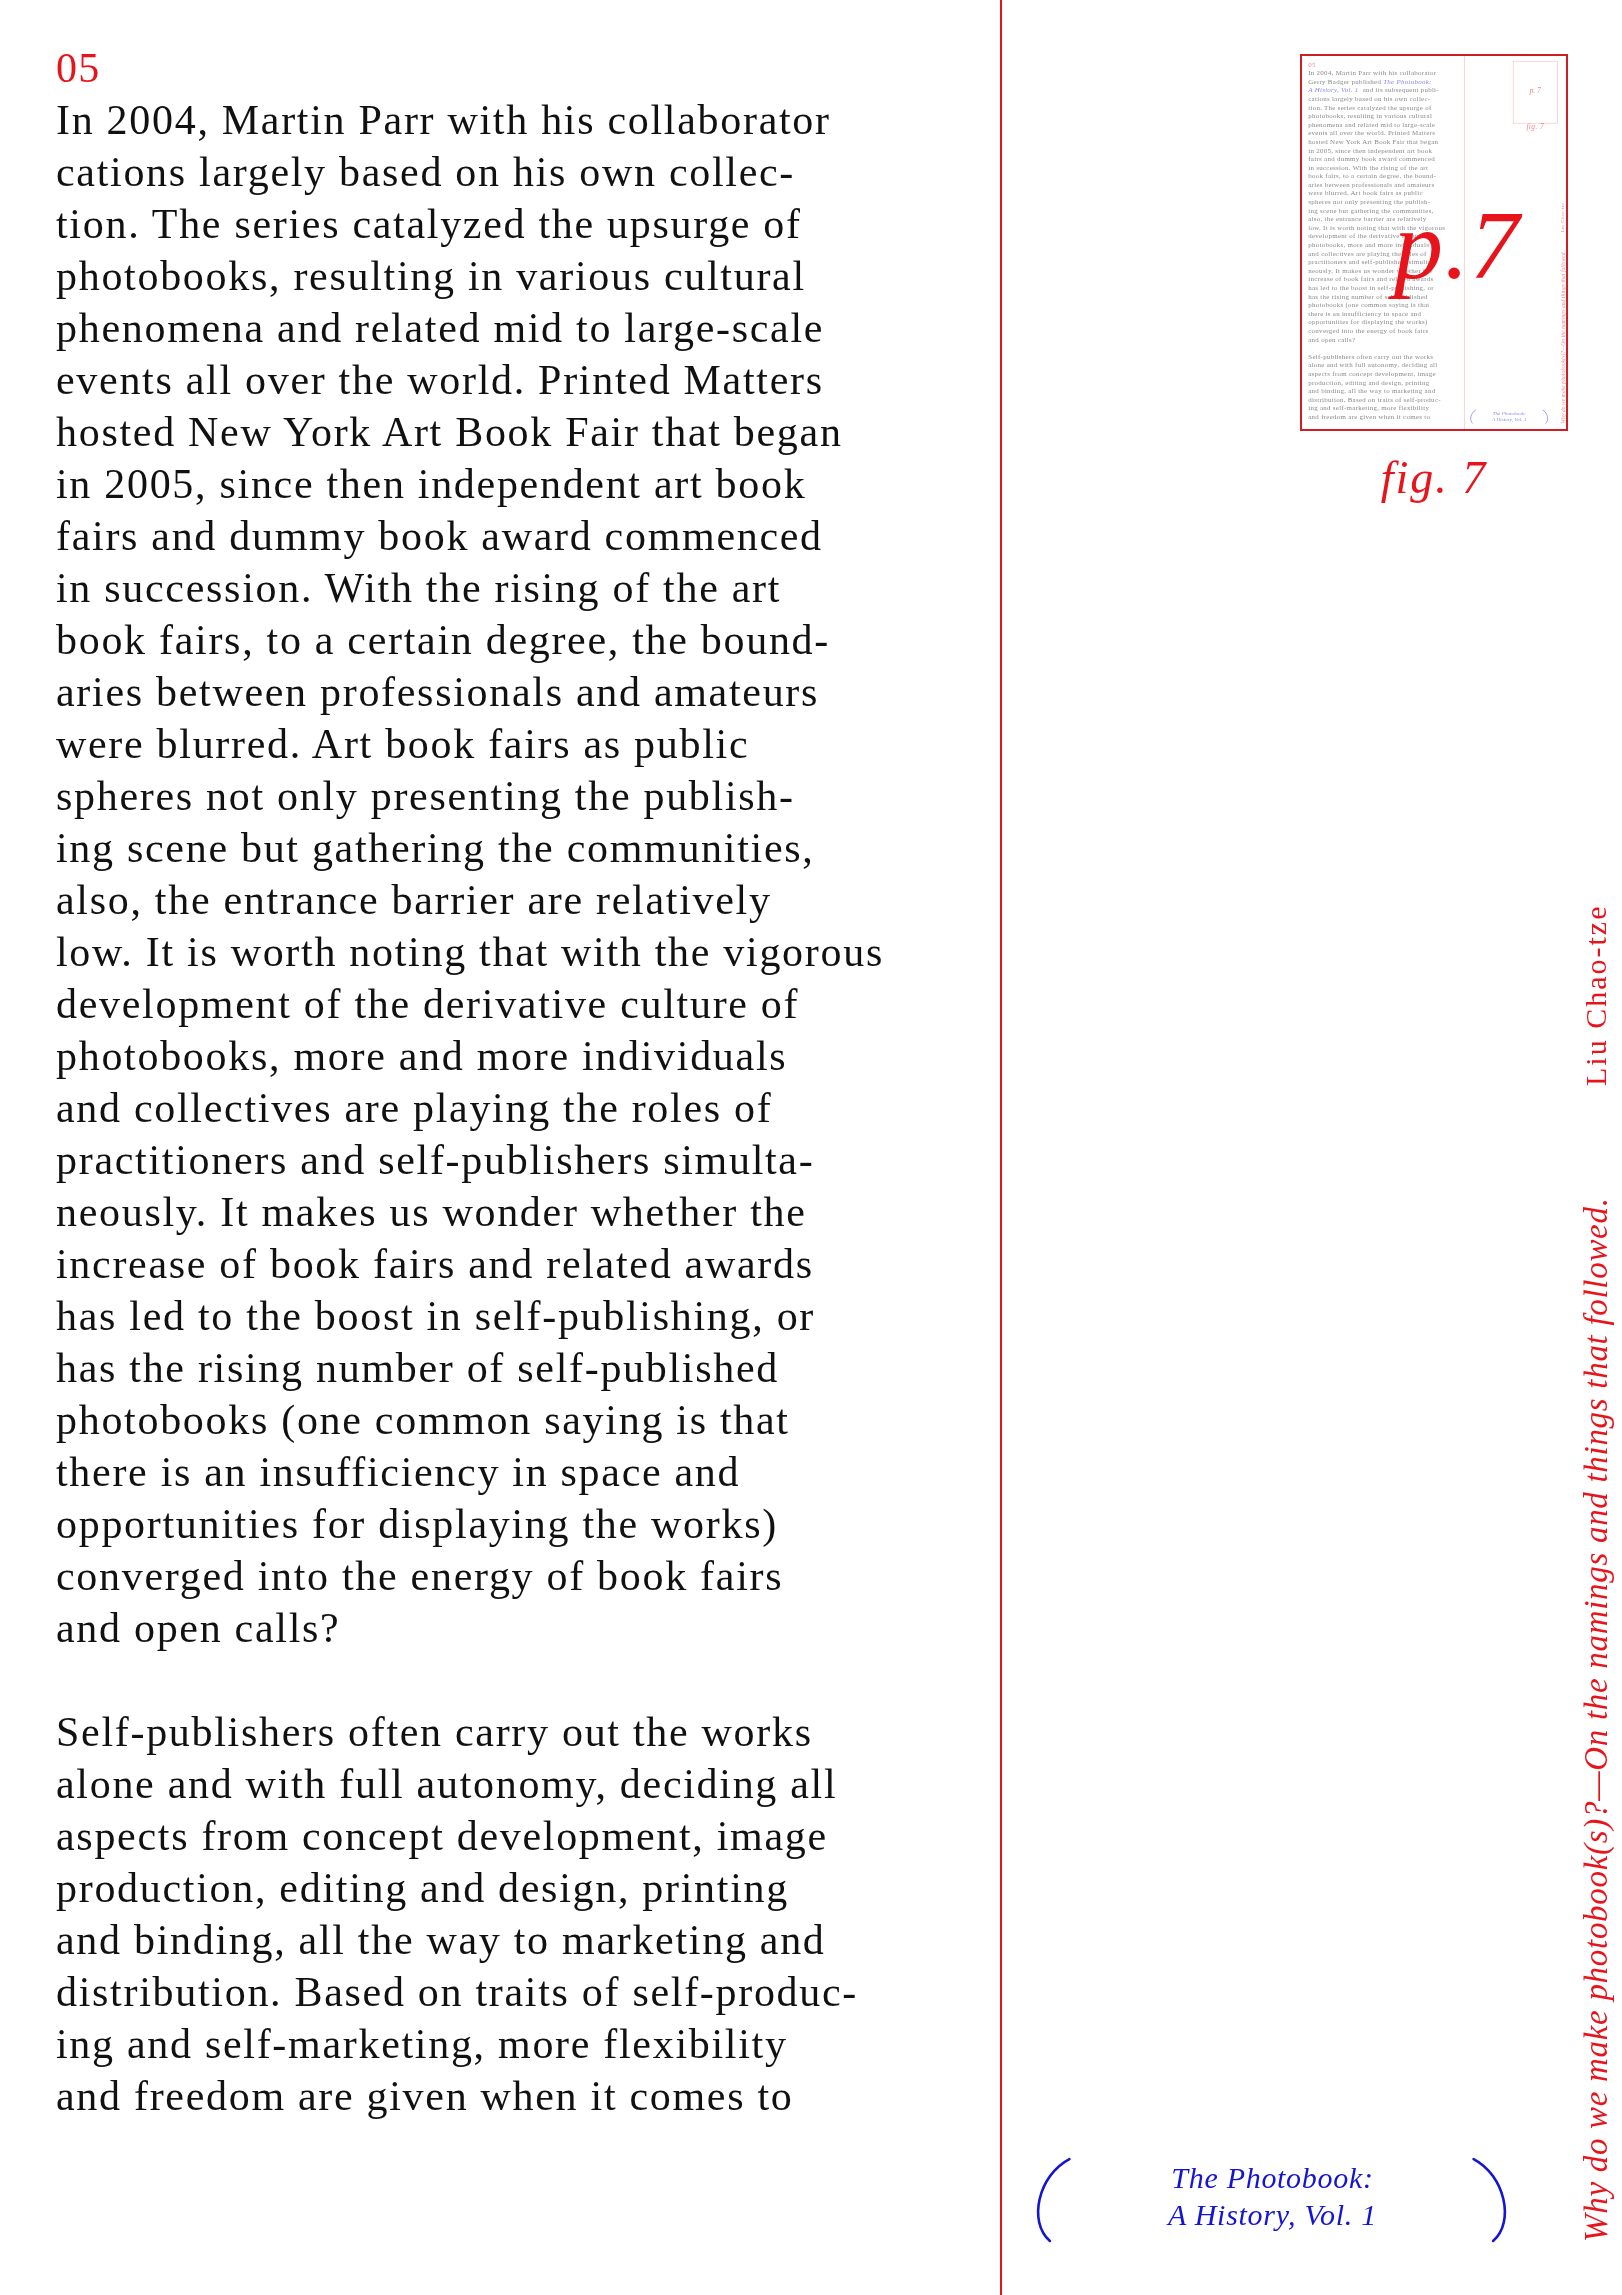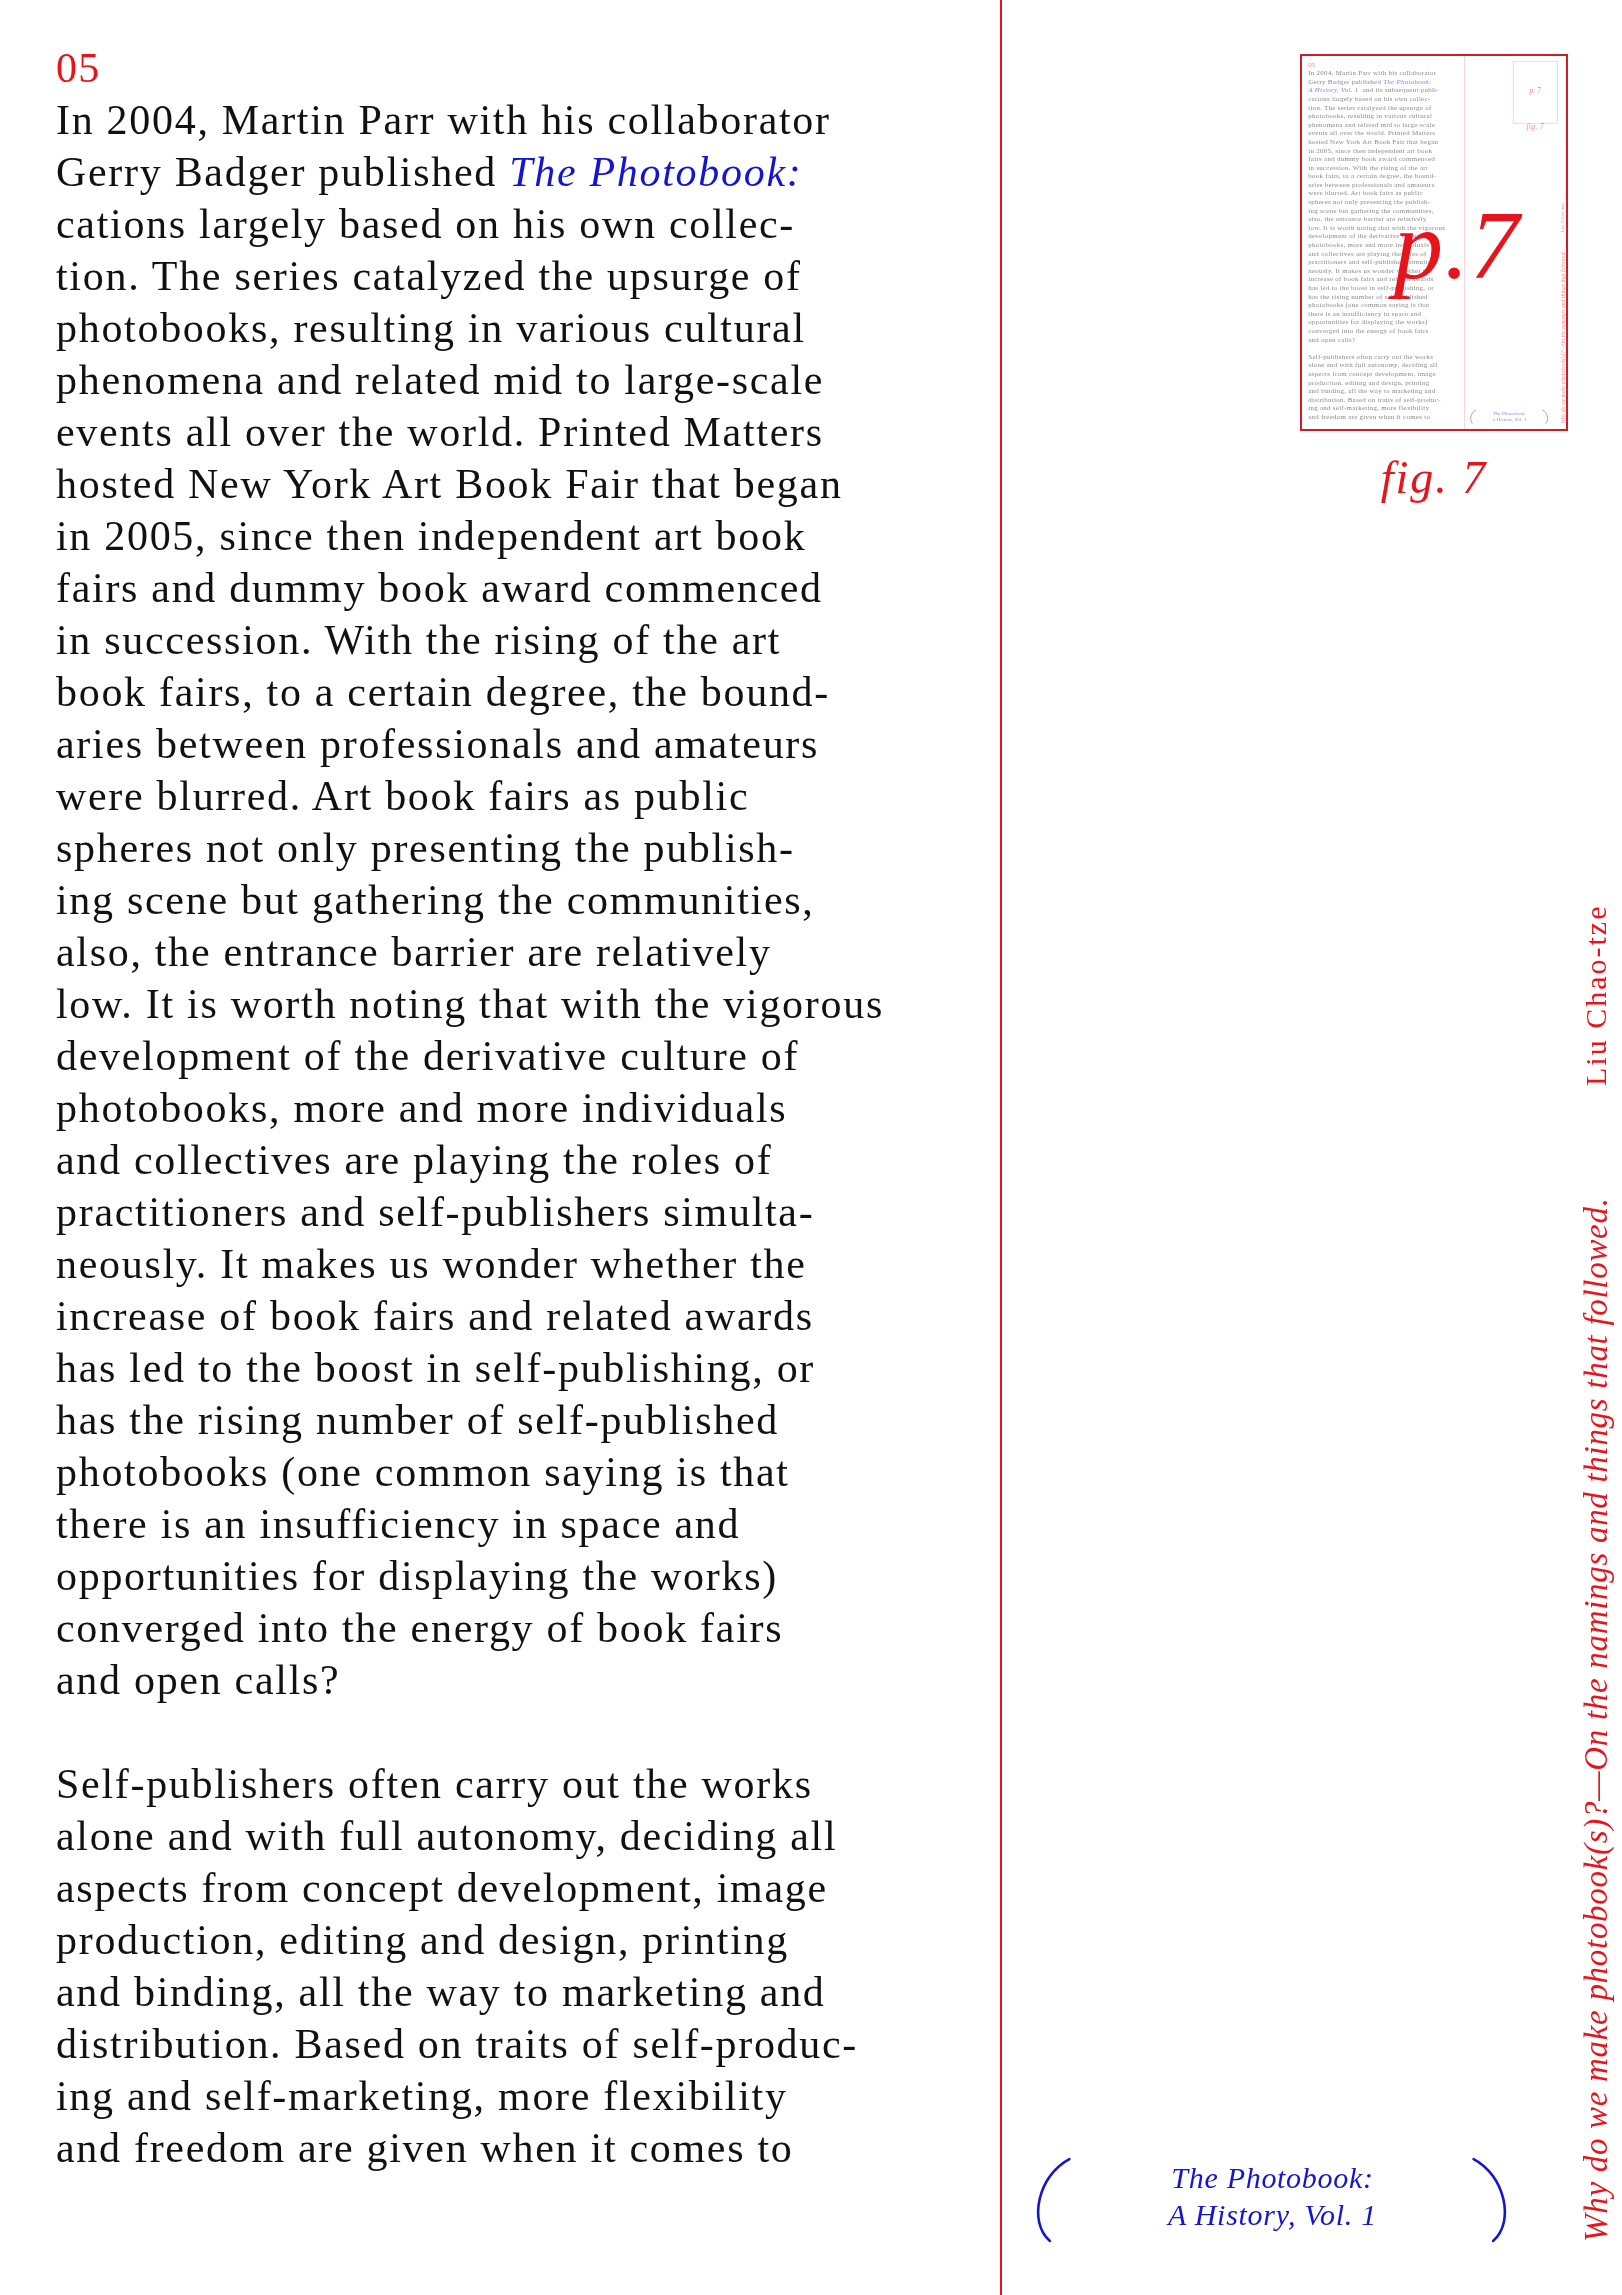--- a/index.html
+++ b/index.html
@@ -107,21 +107,20 @@
 </style>
 </head>
 <body>
 
 <div class="page">
 
   <div class="chapter-num">05</div>
 
   <div class="body-text" id="body-text">
       <div class="line"><span style="white-space: pre;">In 2004, Martin Parr with his collaborator</span></div>
-      <div class="line"><span style="white-space: pre;">Gerry Badger published </span><span class="em-blue" style="white-space: pre;">The Photobook:</span></div>
       <div class="line"><span style="white-space: pre;">cations largely based on his own collec-</span></div>
       <div class="line"><span style="white-space: pre;">tion. The series catalyzed the upsurge of</span></div>
       <div class="line"><span style="white-space: pre;">photobooks, resulting in various cultural</span></div>
       <div class="line"><span style="white-space: pre;">phenomena and related mid to large-scale</span></div>
       <div class="line"><span style="white-space: pre;">events all over the world. Printed Matters</span></div>
       <div class="line"><span style="white-space: pre;">hosted New York Art Book Fair that began</span></div>
       <div class="line"><span style="white-space: pre;">in 2005, since then independent art book</span></div>
       <div class="line"><span style="white-space: pre;">fairs and dummy book award commenced</span></div>
       <div class="line"><span style="white-space: pre;">in succession. With the rising of the art</span></div>
       <div class="line"><span style="white-space: pre;">book fairs, to a certain degree, the bound-</span></div>

